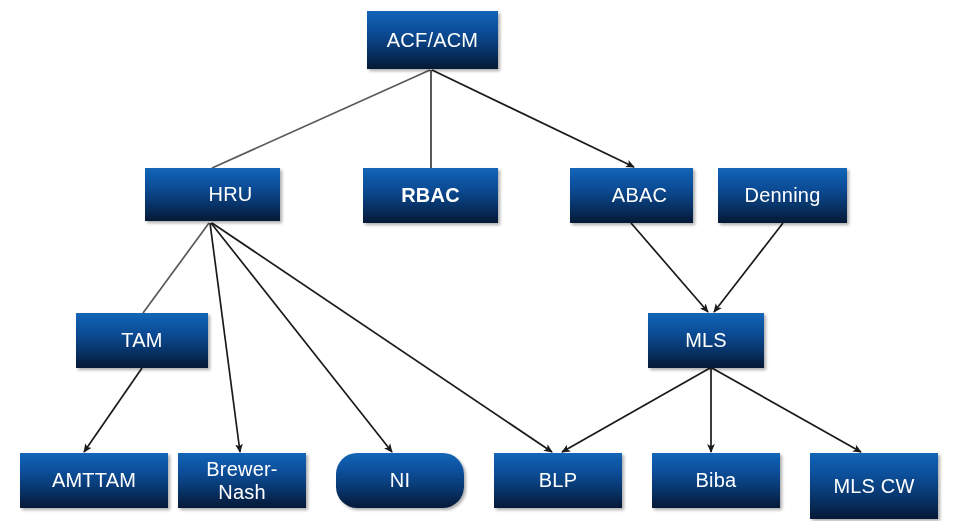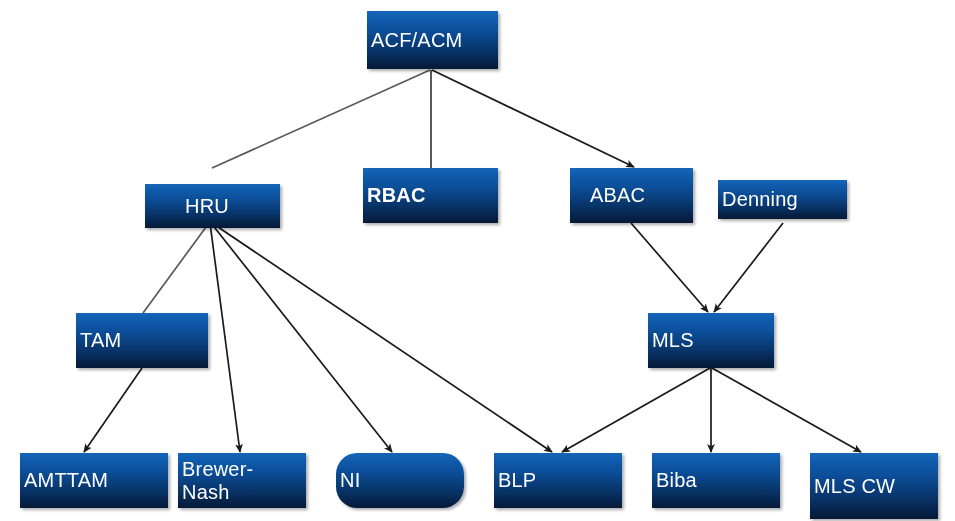--- a/index.html
+++ b/index.html
@@ -22,20 +22,21 @@
     width: 955px;
     height: 521px;
     pointer-events: none;
   }
   .node {
     position: absolute;
     box-sizing: border-box;
     display: flex;
     align-items: center;
     justify-content: center;
+    text-align: center;
     color: #ffffff;
     font-size: 20px;
     line-height: 1.12;
     letter-spacing: 0.2px;
     background: linear-gradient(to bottom,
                 #1566b8 0%,
                 #0f5bab 14%,
                 #0c4e99 34%,
                 #093c78 58%,
                 #072c5a 78%,
@@ -71,36 +72,36 @@
       <line x1="631" y1="223" x2="708" y2="312" stroke="#1a1a1a" stroke-width="1.7" marker-end="url(#ah-1a1a1a)"></line>
       <line x1="783" y1="223" x2="714" y2="312" stroke="#1a1a1a" stroke-width="1.7" marker-end="url(#ah-1a1a1a)"></line>
       <line x1="710" y1="368" x2="562" y2="452" stroke="#1a1a1a" stroke-width="1.7" marker-end="url(#ah-1a1a1a)"></line>
       <line x1="711" y1="368" x2="711" y2="452" stroke="#1a1a1a" stroke-width="1.7" marker-end="url(#ah-1a1a1a)"></line>
       <line x1="712" y1="368" x2="861" y2="452" stroke="#1a1a1a" stroke-width="1.7" marker-end="url(#ah-1a1a1a)"></line>
     </svg>
   <div id="node-layer">
       <div class="node" style="left: 367px; top: 11px; width: 131px; height: 58px;">
         <span>ACF/ACM</span>
       </div>
-      <div class="node" style="left: 145px; top: 184px; width: 135px; height: 44px; padding-left: 36px;">
+      <div class="node" style="left: 145px; top: 168px; width: 135px; height: 53px; padding-left: 36px;">
         <span>HRU</span>
       </div>
       <div class="node" style="left: 363px; top: 168px; width: 135px; height: 55px; font-weight: bold;">
         <span>RBAC</span>
       </div>
       <div class="node" style="left: 570px; top: 168px; width: 123px; height: 55px; padding-left: 16px;">
         <span>ABAC</span>
       </div>
-      <div class="node" style="left: 718px; top: 168px; width: 129px; height: 39px; margin-top: 12px;">
+      <div class="node" style="left: 718px; top: 168px; width: 129px; height: 55px;">
         <span>Denning</span>
       </div>
       <div class="node" style="left: 76px; top: 313px; width: 132px; height: 55px;">
         <span>TAM</span>
       </div>
-      <div class="node" style="left: 648px; top: 313px; width: 126px; height: 55px;">
+      <div class="node" style="left: 648px; top: 313px; width: 116px; height: 55px;">
         <span>MLS</span>
       </div>
       <div class="node" style="left: 20px; top: 453px; width: 148px; height: 55px;">
         <span>AMTTAM</span>
       </div>
       <div class="node" style="left: 178px; top: 453px; width: 128px; height: 55px;">
         <span>Brewer-<br>Nash</span>
       </div>
       <div class="node" style="left: 336px; top: 453px; width: 128px; height: 55px; border-radius: 21px;">
         <span>NI</span>

